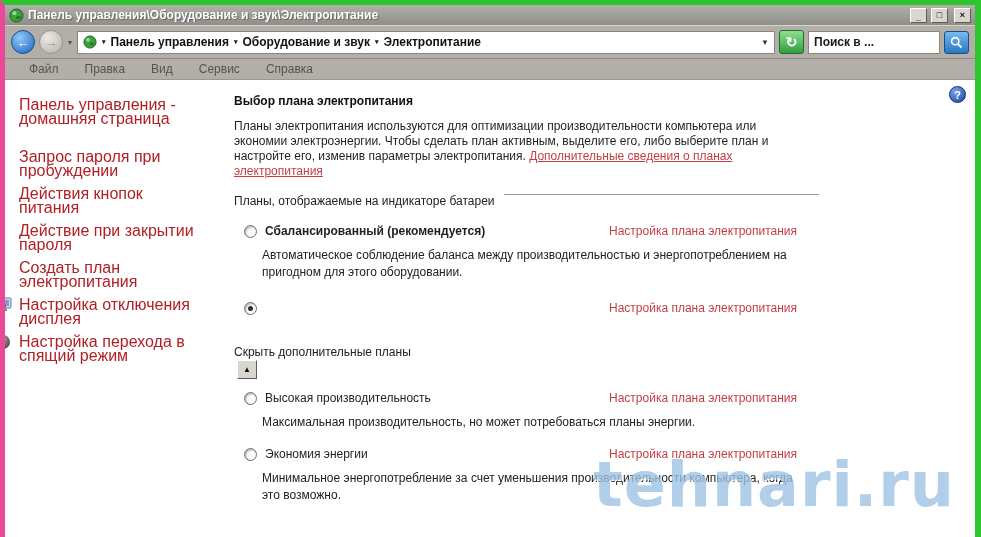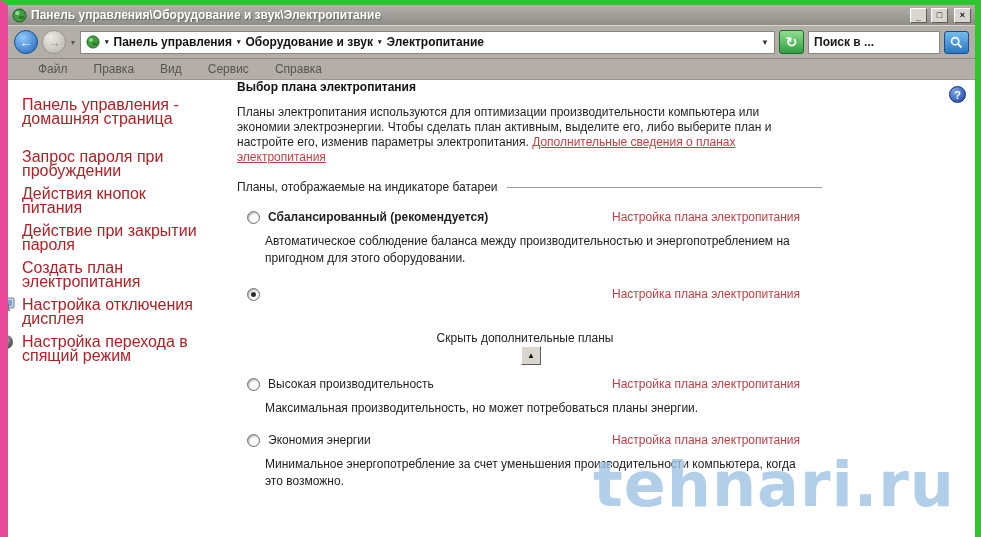--- a/index.html
+++ b/index.html
@@ -1,17 +1,17 @@
 <!DOCTYPE html>
 <html><head>
 <meta charset="utf-8">
 <style>
   html,body{margin:0;padding:0;}
   body{width:981px;height:537px;background:#fff;font-family:"Liberation Sans",sans-serif;overflow:hidden;}
-  .frame{width:981px;height:537px;box-sizing:border-box;border-top:5px solid #2ec52e;border-left:8px solid #ec4899;border-right:6px solid #2ec52e;background:#a3a3a3;display:flex;flex-direction:column;}
+  .frame{width:981px;height:537px;box-sizing:border-box;border-top:5px solid #2ec52e;border-left:5px solid #ec4899;border-right:6px solid #2ec52e;background:#a3a3a3;display:flex;flex-direction:column;}
   
   .titlebar{height:20px;background:linear-gradient(#b2b0ab,#8f8d88);display:flex;align-items:center;padding:0 4px;gap:4px;flex:0 0 auto;}
   .titlebar .app-icon{flex:0 0 auto;display:block;}
   .title-text{flex:1;color:#fff;font-weight:bold;font-size:12px;white-space:nowrap;overflow:hidden;text-shadow:1px 1px 1px rgba(0,0,0,.35);}
   .win-btn{width:17px;height:15px;background:#d9d6cf;border:1px solid;border-color:#fff #5f5d58 #5f5d58 #fff;font-size:9px;font-weight:bold;color:#111;text-align:center;line-height:13px;box-sizing:border-box;cursor:default;}
   .win-btn.min span{position:relative;top:2px;}
   .win-btn.close{margin-left:2px;}
   
   .navbar{height:34px;background:#b3afa8;border-top:1px solid #d8d5cf;border-bottom:1px solid #8e8b85;display:flex;align-items:center;padding:0 6px;gap:4px;flex:0 0 auto;box-sizing:border-box;}
   .nav-circle{width:24px;height:24px;border-radius:50%;display:flex;align-items:center;justify-content:center;font-size:13px;font-weight:bold;box-sizing:border-box;}
@@ -21,37 +21,37 @@
   .address-field{flex:1;height:23px;background:#fff;border:1px solid #8a8781;display:flex;align-items:center;padding:0 5px;gap:5px;font-size:12px;font-weight:bold;color:#111;box-sizing:border-box;}
   .crumb-sep{font-size:7px;color:#222;}
   .crumb{white-space:nowrap;cursor:pointer;}
   .address-dropdown{margin-left:auto;font-size:8px;color:#333;cursor:pointer;}
   .refresh-btn{width:25px;height:24px;background:linear-gradient(#8fdf8f,#2f9e3f);border:1px solid #1d6e2a;border-radius:3px;color:#fff;font-size:14px;font-weight:bold;display:flex;align-items:center;justify-content:center;box-sizing:border-box;cursor:pointer;}
   .search-box{width:132px;height:23px;background:#fff;border:1px solid #8a8781;display:flex;align-items:center;box-sizing:border-box;}
   .search-box input{border:0;outline:0;width:100%;font-family:inherit;font-size:12px;font-weight:bold;color:#111;padding:0 5px;background:transparent;}
   .search-box input::placeholder{color:#1a1a1a;opacity:1;font-weight:bold;}
   .search-btn{width:25px;height:23px;background:linear-gradient(#74bbee,#2a77c4);border:1px solid #1a4d86;border-radius:3px;display:flex;align-items:center;justify-content:center;box-sizing:border-box;cursor:pointer;}
   
-  .menubar{height:21px;background:#b3afa8;border-bottom:1px solid #9a978f;display:flex;align-items:center;gap:26px;padding:0 30px;font-size:12px;color:#56544f;flex:0 0 auto;box-sizing:border-box;}
+  .menubar{height:21px;background:#b3afa8;border-bottom:1px solid #9a978f;display:flex;align-items:center;gap:26px;padding:0 24px;font-size:12px;color:#56544f;flex:0 0 auto;box-sizing:border-box;}
   .menu-item{cursor:pointer;}
   
   .content{flex:1;background:#fff;position:relative;display:flex;overflow:hidden;}
   .help-icon{position:absolute;top:6px;right:9px;width:17px;height:17px;border-radius:50%;background:radial-gradient(circle at 35% 30%,#7aa7e8,#1c3f9e);border:1px solid #16307a;color:#fff;font-weight:bold;font-size:11px;text-align:center;line-height:16px;box-sizing:border-box;cursor:pointer;}
   
   .sidebar{width:229px;flex:0 0 auto;padding:18px 6px 0 14px;box-sizing:border-box;font-size:16px;}
   .side-item{color:#b02025;line-height:14px;margin-bottom:9px;position:relative;cursor:pointer;max-width:175px;}
   .side-item.home{margin-bottom:24px;}
   .side-icon{position:absolute;left:-24px;top:-1px;width:18px;height:16px;display:block;}
   .moon-icon{position:absolute;left:-23px;top:0px;width:14px;height:14px;border-radius:50%;background:radial-gradient(circle at 32% 30%,#d6d6d6,#6a6a6a 55%,#323232);display:block;}
   
-  .main{width:585px;flex:0 0 auto;font-size:12px;color:#1f1f1f;box-sizing:border-box;}
+  .main{width:585px;flex:0 0 auto;padding-top:14px;font-size:12px;color:#1f1f1f;box-sizing:border-box;}
   .main-title{font-size:12px;font-weight:bold;color:#111;margin:0 0 11px;}
   .intro{width:578px;line-height:15px;}
   .intro-link{color:#c33e44;text-decoration:underline;cursor:pointer;}
-  .section-row{display:flex;align-items:center;margin-top:15px;}
+  .section-row{display:flex;align-items:flex-start;margin-top:15px;}
   .section-label{white-space:nowrap;margin-right:9px;color:#222;}
   .section-line{flex:1;border-top:1px solid #999;height:0;}
   .scroll-btn{width:20px;height:19px;margin-left:3px;background:#d9d6cf;border:1px solid;border-color:#fff #5f5d58 #5f5d58 #fff;font-size:8px;color:#111;text-align:center;line-height:17px;box-sizing:border-box;cursor:pointer;}
   .plan-row{display:flex;align-items:center;}
   .plan-left{width:375px;flex:0 0 auto;display:flex;align-items:center;gap:8px;padding-left:10px;box-sizing:border-box;}
   .radio{width:13px;height:13px;flex:0 0 auto;border-radius:50%;background:#fdfdfd;border:1px solid #6f6f6f;box-shadow:inset 1px 1px 2px rgba(0,0,0,.35);display:flex;align-items:center;justify-content:center;box-sizing:border-box;cursor:pointer;}
   .radio.checked::after{content:"";width:5px;height:5px;border-radius:50%;background:#2c2c2c;display:block;}
   .plan-name{color:#1f1f1f;}
   .plan-name.bold{font-weight:bold;}
   .plan-link{color:#c33e44;cursor:pointer;white-space:nowrap;}

